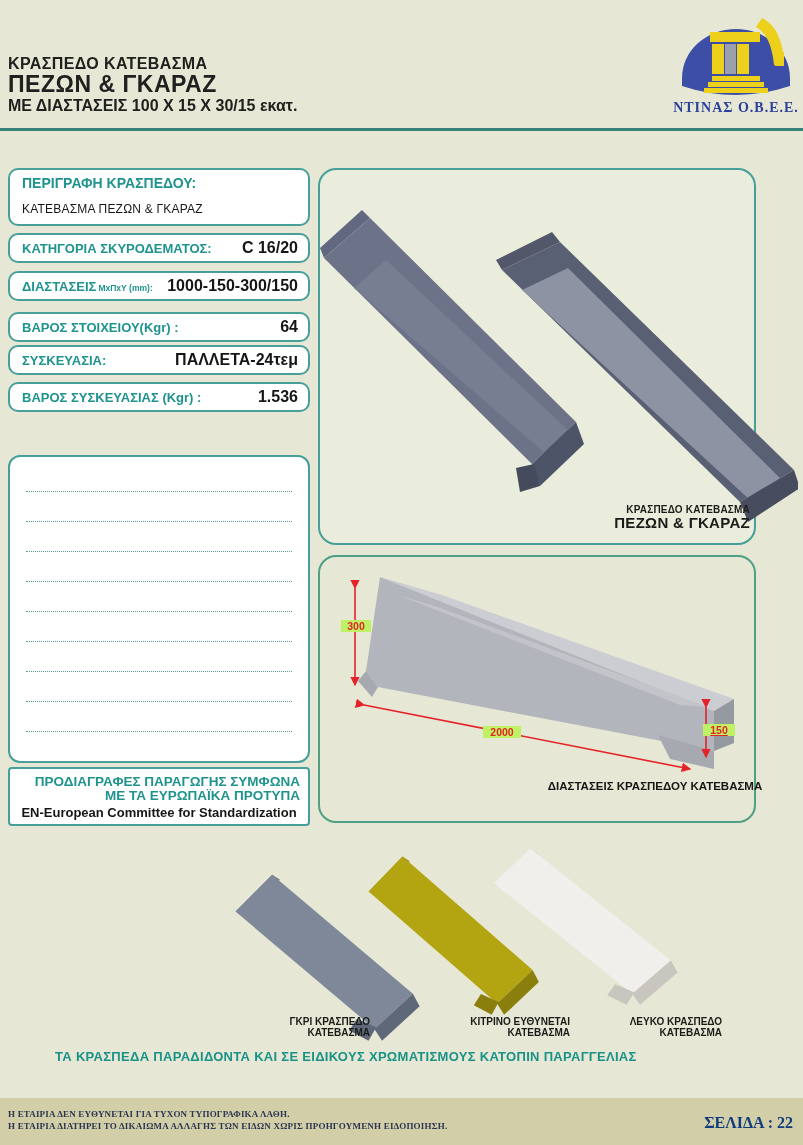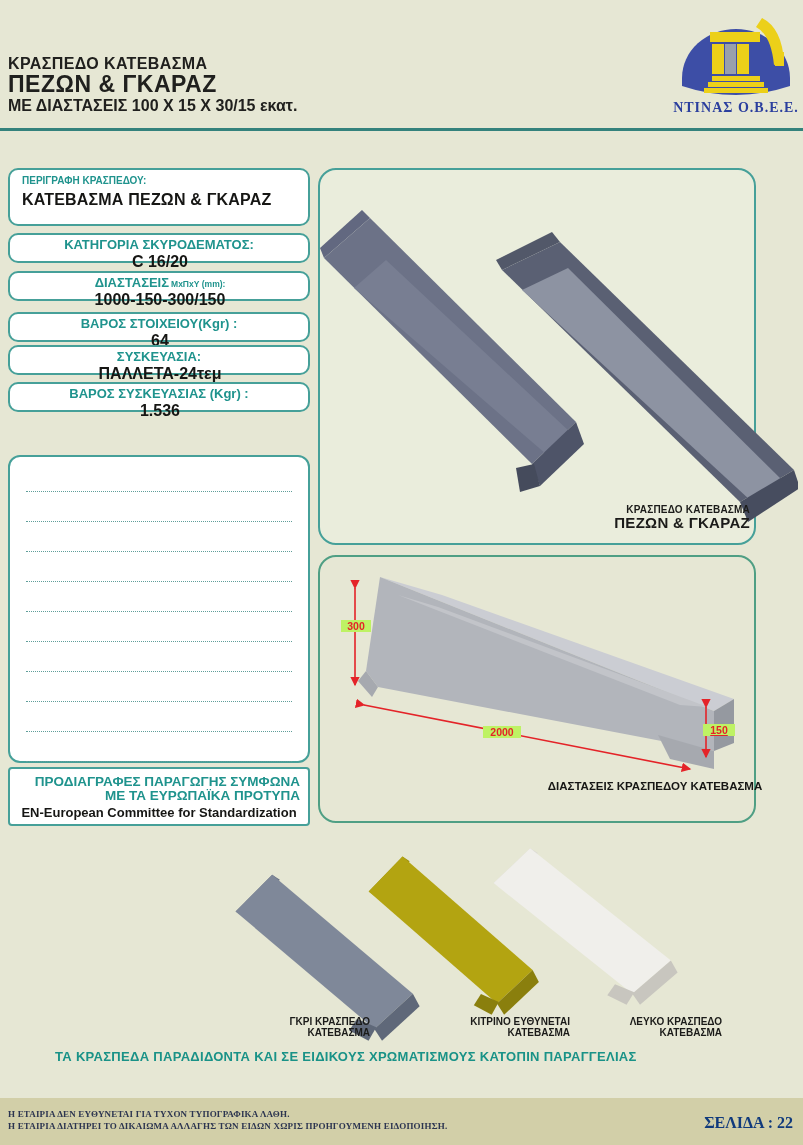--- a/index.html
+++ b/index.html
@@ -11,23 +11,23 @@
   .t2{left:8px;top:71px;font-size:23px;font-weight:800;color:#20201e;letter-spacing:.5px;}
   .t3{left:8px;top:97px;font-size:16px;font-weight:700;color:#20201e;}
   .divider{left:0;top:128px;width:803px;height:3px;background:#34827c;}
   .logo-wrap{left:678px;top:6px;width:116px;height:96px;}
   .logo-name{left:652px;top:100px;width:168px;text-align:center;
              font-family:"Liberation Serif",serif;font-weight:700;font-size:14px;
              color:#2b3f9e;letter-spacing:1px;}
   
   .sbox{left:8px;width:302px;background:#ffffff;border:2px solid #46a099;border-radius:10px;box-sizing:border-box;}
   .descbox{top:168px;height:58px;padding:5px 10px 0 12px;}
-  .desc-label{font-size:10px;font-weight:700;color:#1f938d;}
-  .desc-value{font-size:16px;font-weight:700;color:#161614;margin-top:5px;letter-spacing:.2px;}
-  .row{display:flex;align-items:center;justify-content:space-between;height:30px;padding:0 10px 0 12px;flex-direction:column;}
+  .desc-label{font-size:14px;font-weight:700;color:#1f938d;}
+  .desc-value{font-size:12px;font-weight:400;color:#161614;margin-top:11px;letter-spacing:.2px;}
+  .row{display:flex;align-items:center;justify-content:space-between;height:30px;padding:0 10px 0 12px;}
   .row .lbl{font-size:13px;font-weight:700;color:#1f938d;white-space:nowrap;}
   .row .sub{font-size:8.5px;font-weight:700;color:#1f938d;margin-left:2px;}
   .row .val{font-size:16px;font-weight:800;color:#161614;white-space:nowrap;}
   .r1{top:233px;} .r2{top:271px;} .r3{top:312px;} .r4{top:345px;} .r5{top:382px;}
   .notesbox{top:455px;height:308px;border-radius:12px;padding:5px 16px 0 16px;}
   .dotline{height:29px;border-bottom:1.5px dotted #5f9e9a;}
   .stdbox{top:767px;height:59px;border-radius:4px;padding:6px 8px 0 8px;text-align:right;}
   .std-teal{font-size:13.5px;font-weight:700;color:#1f938d;line-height:14px;}
   .std-en{font-size:13px;font-weight:700;color:#161614;text-align:center;margin-top:2px;}
   

